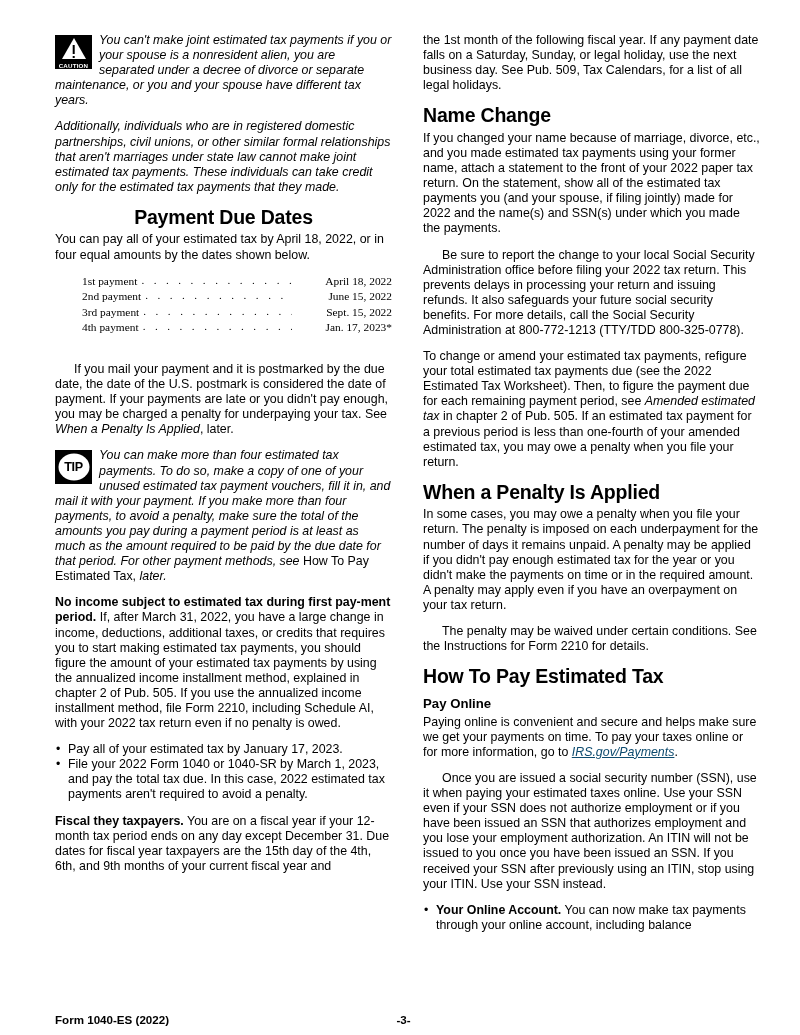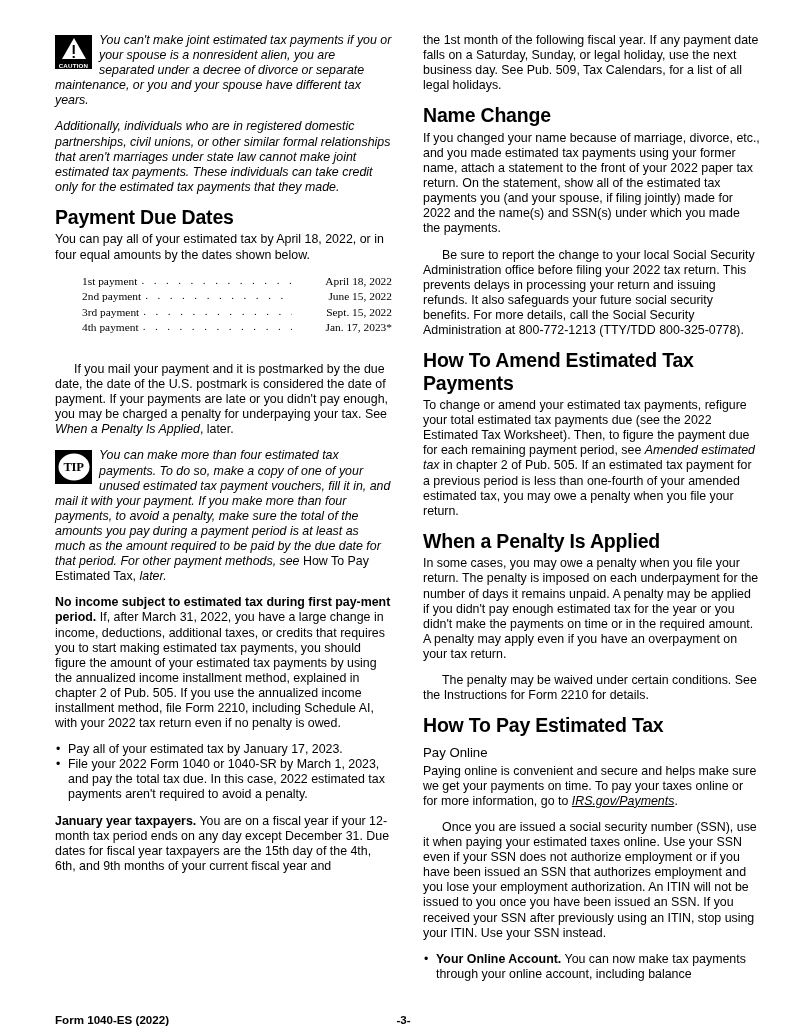--- a/index.html
+++ b/index.html
@@ -52,35 +52,35 @@
 
   .indent { text-indent: 19px; }
 
   h2 {
     margin: 6px 0 4px 0;
     font-size: 19.5px;
     line-height: 22.5px;
     font-weight: bold;
     letter-spacing: -0.2px;
   }
-  h2.first { margin-top: 4px; }
+  h2.first { margin-top: 4px; text-align: center; }
 
   h3 {
     margin: 8px 0 3px 0;
     font-size: 13.2px;
     line-height: 16px;
-    font-weight: normal;
+    font-weight: bold;
   }
 
   .ital { font-style: italic; }
   .bold { font-weight: bold; }
 
   .link {
     font-style: italic;
-    color: #000000;
+    color: #0c4a6e;
     text-decoration: underline;
   }
 
   
   .callout {
     margin: 0 0 11px 0;
     font-size: 12.4px;
     line-height: 15.1px;
     font-style: italic;
   }
@@ -156,21 +156,21 @@
     border-radius: 50%;
     background: #ffffff;
   }
   .tip-icon .lbl {
     position: absolute;
     left: 0;
     top: 50%;
     transform: translateY(-50%);
     width: 100%;
     text-align: center;
-    font-family: Liberation Serif, serif;
+    font-family: Liberation Sans, sans-serif;
     font-style: normal;
     font-weight: bold;
     font-size: 12.6px;
     line-height: 13px;
     letter-spacing: -0.3px;
     color: #000000;
   }
 
   
   .due-table {
@@ -312,35 +312,34 @@
 
       <ul class="bullets">
         <li>
           <span class="dot">•</span><span>Pay all of your estimated tax by January 17, 2023.</span>
         </li>
         <li>
           <span class="dot">•</span><span>File your 2022 Form 1040 or 1040-SR by March 1, 2023, and pay the total tax due. In this case, 2022 estimated tax payments aren't required to avoid a penalty.</span>
         </li>
       </ul>
 
-      <p><span class="bold">January year taxpayers.</span><span>  You are on a fiscal year if your 12-month tax period ends on any day except December 31. Due dates for fiscal year taxpayers are the 15th day of the 4th, 6th, and 9th months of your current fiscal year and</span></p>
+      <p><span class="bold">Fiscal they taxpayers.</span><span>  You are on a fiscal year if your 12-month tax period ends on any day except December 31. Due dates for fiscal year taxpayers are the 15th day of the 4th, 6th, and 9th months of your current fiscal year and</span></p>
 
     </div>
 
     <div class="col col-right">
 
       <p>the 1st month of the following fiscal year. If any payment date falls on a Saturday, Sunday, or legal holiday, use the next business day. See Pub. 509, Tax Calendars, for a list of all legal holidays.</p>
 
       <h2>Name Change</h2>
 
       <p>If you changed your name because of marriage, divorce, etc., and you made estimated tax payments using your former name, attach a statement to the front of your 2022 paper tax return. On the statement, show all of the estimated tax payments you (and your spouse, if filing jointly) made for 2022 and the name(s) and SSN(s) under which you made the payments.</p>
 
       <p class="indent">Be sure to report the change to your local Social Security Administration office before filing your 2022 tax return. This prevents delays in processing your return and issuing refunds. It also safeguards your future social security benefits. For more details, call the Social Security Administration at 800-772-1213 (TTY/TDD 800-325-0778).</p>
 
-      <h2>How To Amend Estimated Tax Payments</h2>
 
       <p><span>To change or amend your estimated tax payments, refigure your total estimated tax payments due (see the 2022 Estimated Tax Worksheet). Then, to figure the payment due for each remaining payment period, see </span><span class="ital">Amended estimated tax</span><span> in chapter 2 of Pub. 505. If an estimated tax payment for a previous period is less than one-fourth of your amended estimated tax, you may owe a penalty when you file your return.</span></p>
 
       <h2>When a Penalty Is Applied</h2>
 
       <p>In some cases, you may owe a penalty when you file your return. The penalty is imposed on each underpayment for the number of days it remains unpaid. A penalty may be applied if you didn't pay enough estimated tax for the year or you didn't make the payments on time or in the required amount. A penalty may apply even if you have an overpayment on your tax return.</p>
 
       <p class="indent">The penalty may be waived under certain conditions. See the Instructions for Form 2210 for details.</p>
 
       <h2>How To Pay Estimated Tax</h2>

